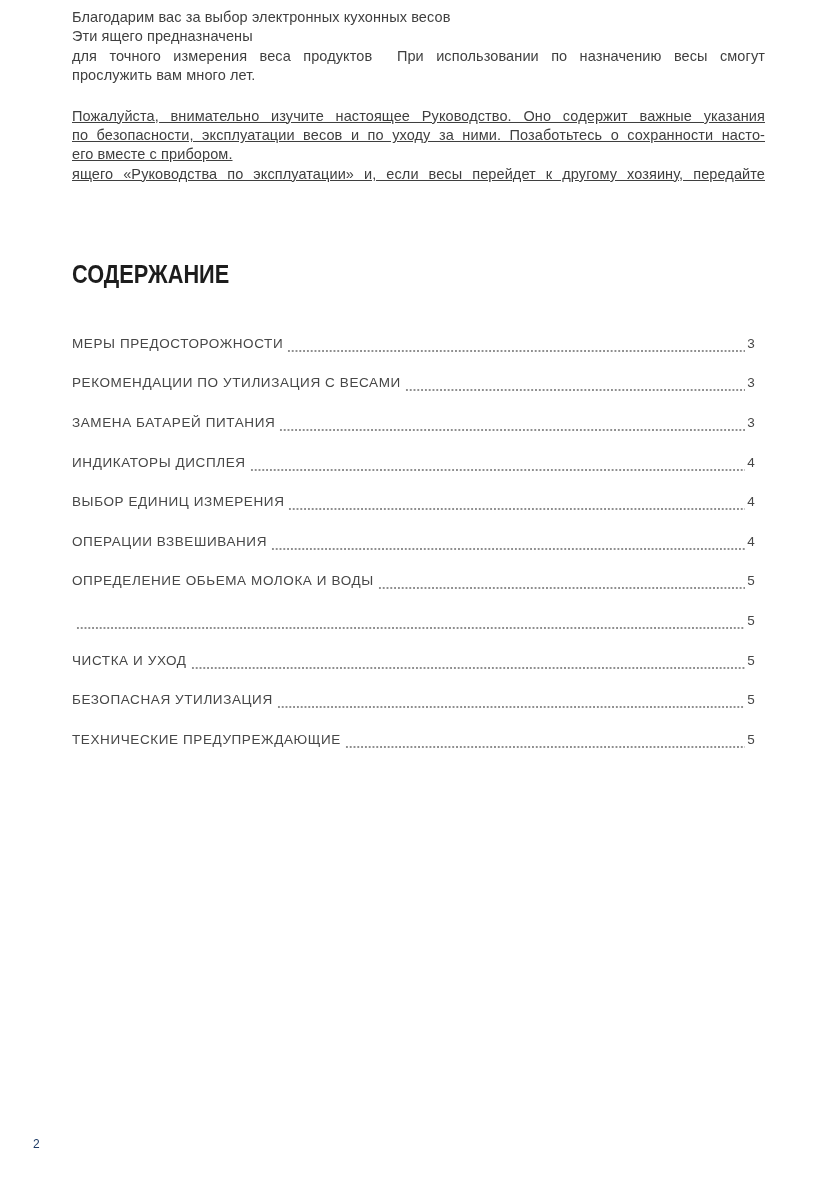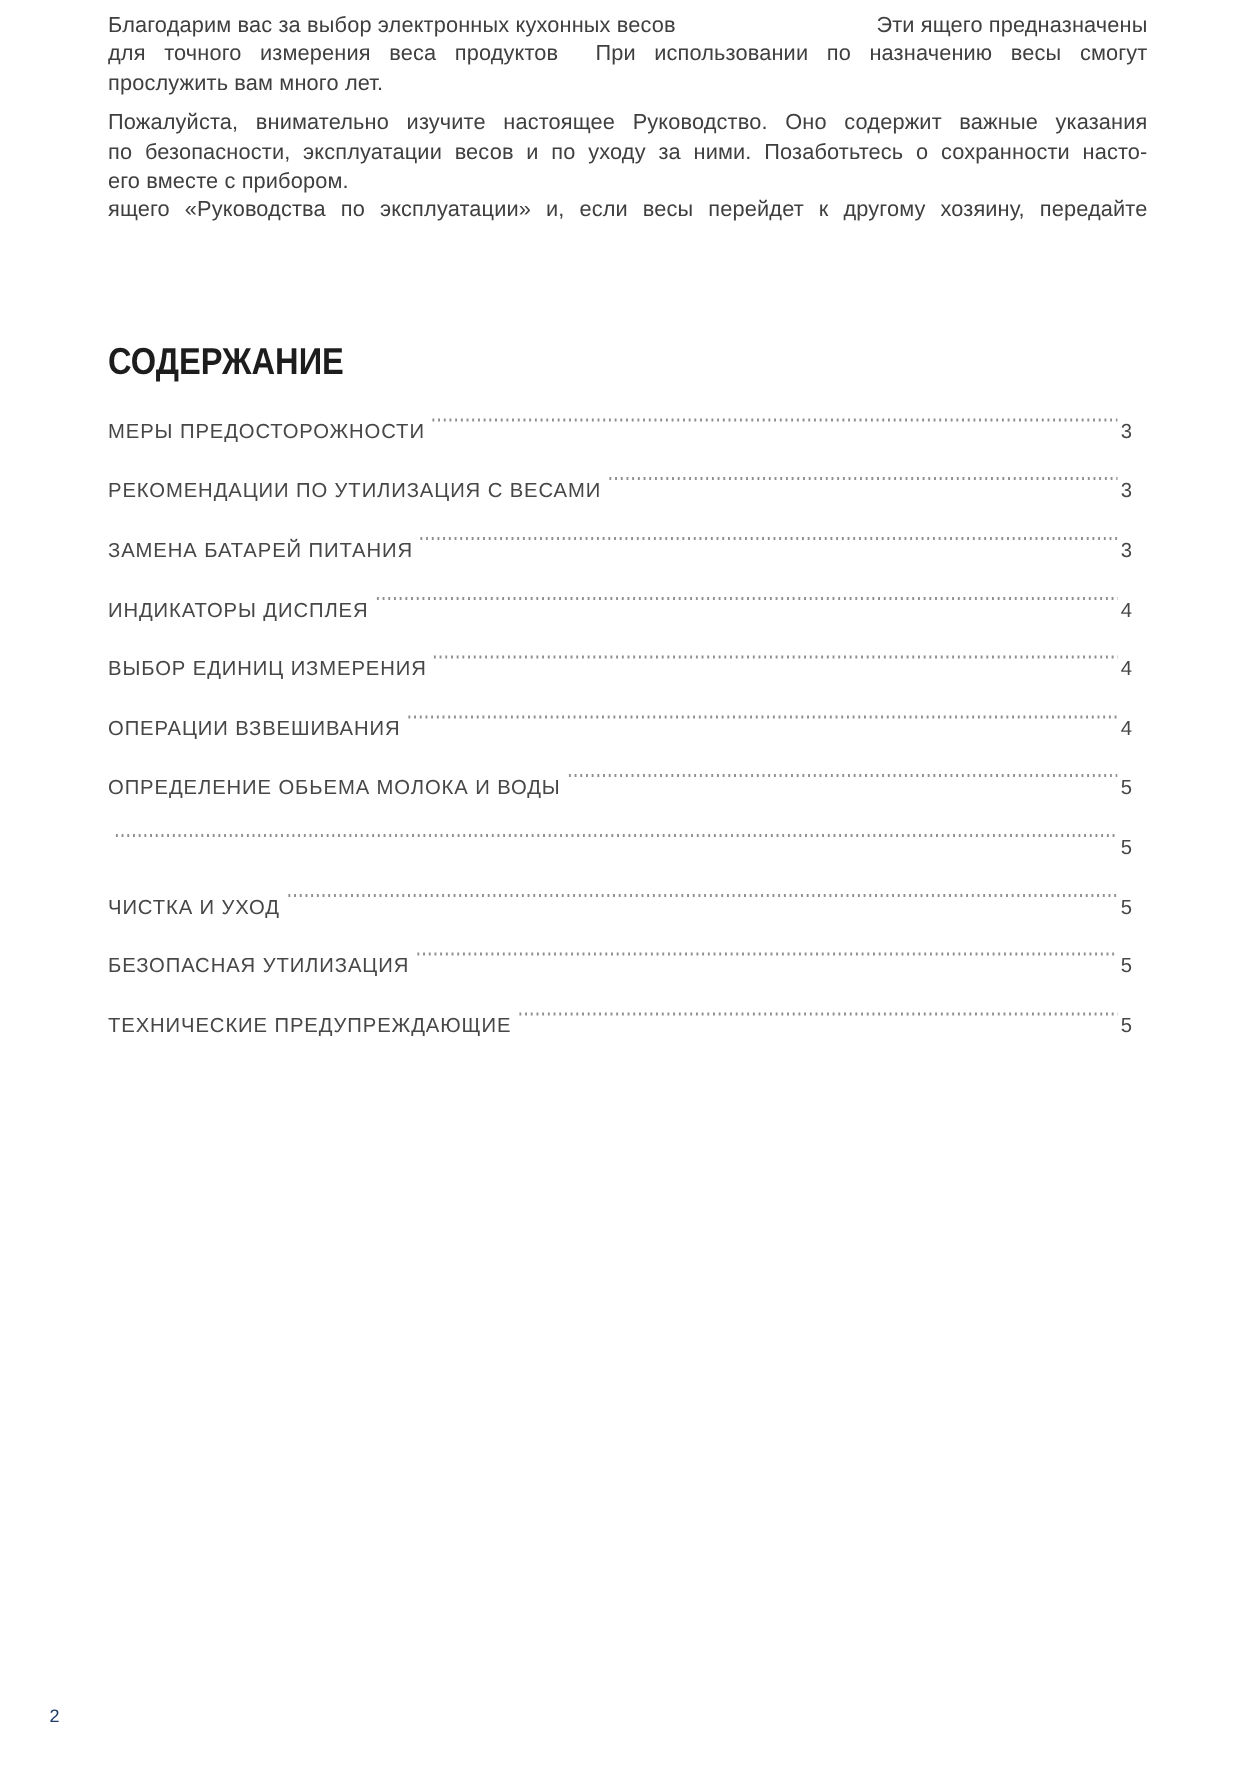--- a/index.html
+++ b/index.html
@@ -34,22 +34,22 @@
     letter-spacing: 0.2px;
   }
   .para {
     margin: 0;
     color: var(--body-text);
     font-size: 14.5px;
     line-height: 19.4px;
     letter-spacing: 0.1px;
   }
   .para-1 { margin-top: 8px; }
-  .para-2 { margin-top: 7px; }
-  .line { display: block; }
+  .para-2 { margin-top: 21px; text-decoration: underline; }
+  .line { display: block; flex-direction: column; }
   .line.just {
     text-align: justify;
     text-align-last: justify;
   }
   .line.split {
     display: flex;
     justify-content: space-between;
   }
   .toc-title {
     margin: 76px 0 0 0;
@@ -62,21 +62,21 @@
     transform-origin: left center;
     white-space: nowrap;
   }
   .toc-list {
     margin-top: 24px;
     padding-right: 10px;
   }
   .toc-row {
     height: 39.6px;
     display: flex;
-    align-items: flex-start;
+    align-items: flex-end;
   }
   .toc-label {
     font-size: 13.5px;
     line-height: 17px;
     color: var(--toc-text);
     letter-spacing: 0.6px;
     white-space: nowrap;
   }
   .toc-leader {
     flex: 1;

